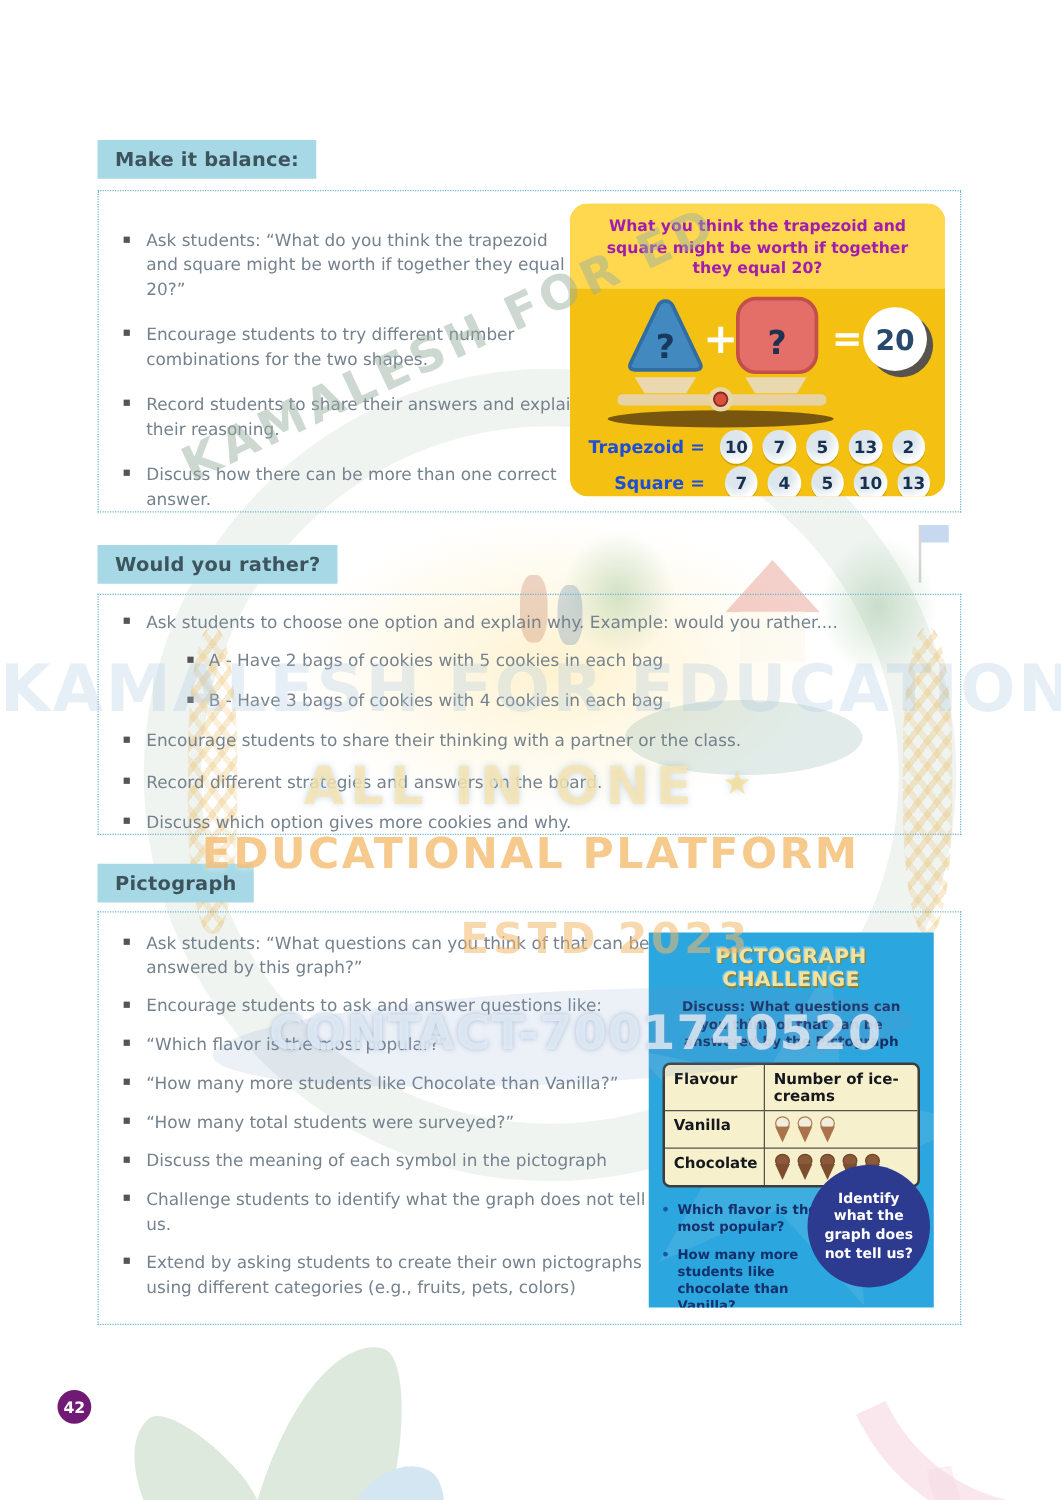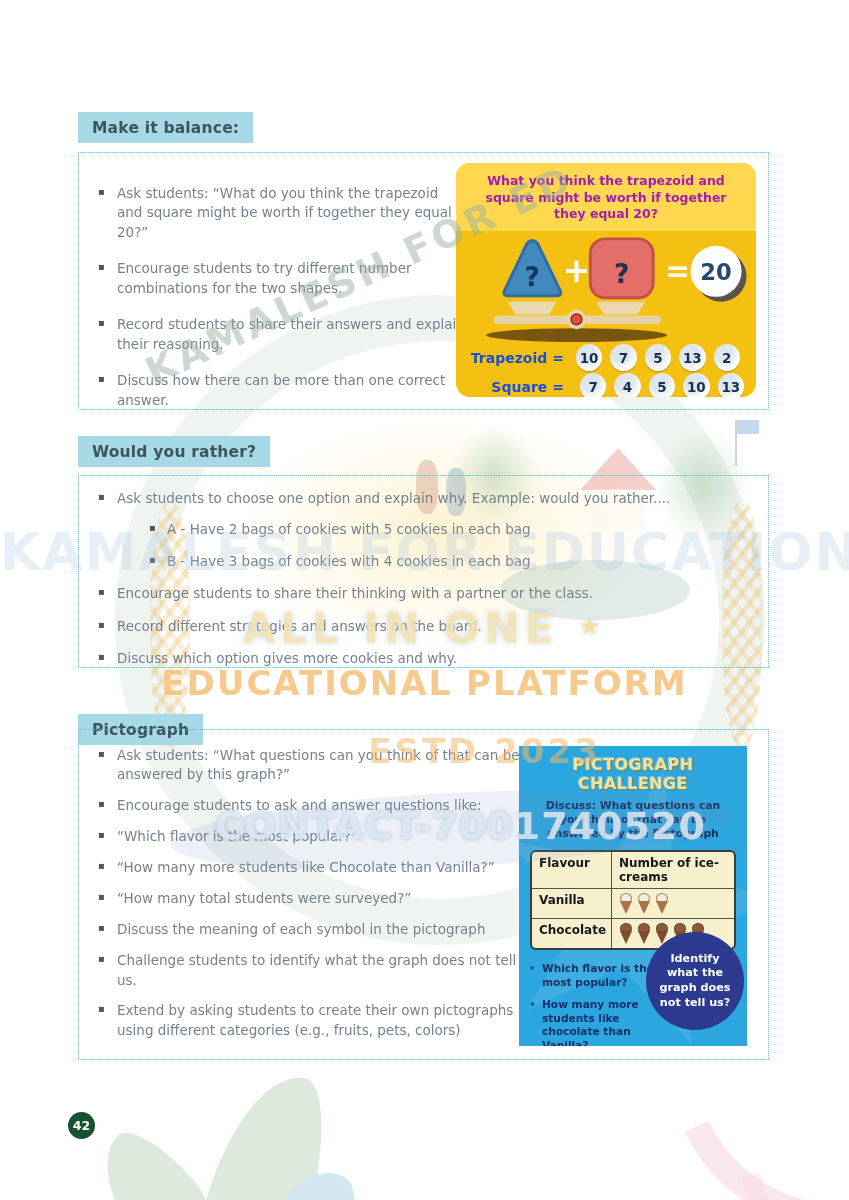--- a/index.html
+++ b/index.html
@@ -54,21 +54,21 @@
   
   .sec-header { position:absolute; display:inline-block; z-index:10;
     background:#A6D9E5; color:#3E545D; font-weight:bold; font-size:15.5px;
     padding:7px 14px 6px; letter-spacing:0.2px; }
   .sec-box { position:absolute; z-index:10; border:1px dotted #6FB9CF; background:transparent; box-sizing:border-box; }
   #box-balance { left:78px; top:152px; width:691px; height:258px; }
   #box-rather  { left:78px; top:475px; width:691px; height:193px; }
   #box-picto   { left:78px; top:729px; width:691px; height:331px; }
   #hdr-balance { left:78px; top:112px; }
   #hdr-rather  { left:78px; top:436px; }
-  #hdr-picto   { left:78px; top:691px;margin-top:23px; }
+  #hdr-picto   { left:78px; top:691px; }
 
   ul.bullets { list-style:none; margin:31px 0 0 14px; padding:0; }
   ul.bullets li { position:relative; padding-left:24px; margin-bottom:12px;
     color:#75828D; font-size:13.5px; line-height:1.44; }
   ul.bullets li::before { content:"▪"; position:absolute; left:5px; top:1px;
     color:#555; font-size:10px; }
   #box-balance ul.bullets { width:372px; }
   #box-balance ul.bullets li { margin-bottom:17px; }
   #box-rather ul.bullets { width:655px; margin-top:13px; }
   #box-rather ul.bullets li { margin-bottom:13px; }
@@ -129,22 +129,22 @@
   .pc-questions li { position:relative; padding-left:13px; margin-bottom:9px;
     color:#14306B; font-weight:bold; font-size:10.6px; line-height:1.28; }
   .pc-questions li::before { content:"•"; position:absolute; left:0; top:0; color:#1A56A8; }
   .pc-badge { position:absolute; right:3px; top:186px; width:98px; height:98px;
     border-radius:50%; background:#2C3A8F; color:#ffffff; font-weight:bold;
     font-size:11.2px; line-height:1.3; text-align:center;
     display:flex; align-items:center; justify-content:center;
     padding:10px; box-sizing:border-box; }
 
   
-  .page-num { position:absolute; left:68px; top:1112px; width:27px; height:27px;
-    border-radius:50%; background:#14532d; color:#fff; font-weight:bold;
+  .page-num { position:absolute; left:46px; top:1112px; width:27px; height:27px;
+    border-radius:50%; background:#701a75; color:#fff; font-weight:bold;
     font-size:12.5px; display:flex; align-items:center; justify-content:center; z-index:10; }
 
   
   .wm { position:absolute; z-index:20; pointer-events:none; white-space:nowrap; font-weight:900; }
   .wm-arc { left:148px; top:352px; transform:rotate(-25deg); transform-origin:0 50%;
     font-size:38px; letter-spacing:4px; color:rgba(150,173,158,0.48); }
   .wm-band { left:0; width:849px; top:522px; text-align:left;
     font-size:52px; letter-spacing:2px; color:rgba(168,196,224,0.28); }
   .wm-ribbon { left:170px; top:793px; width:560px; height:74px; border-radius:50%;
     background:rgba(120,150,200,0.14); transform:rotate(-3deg); z-index:20; position:absolute; pointer-events:none; }

